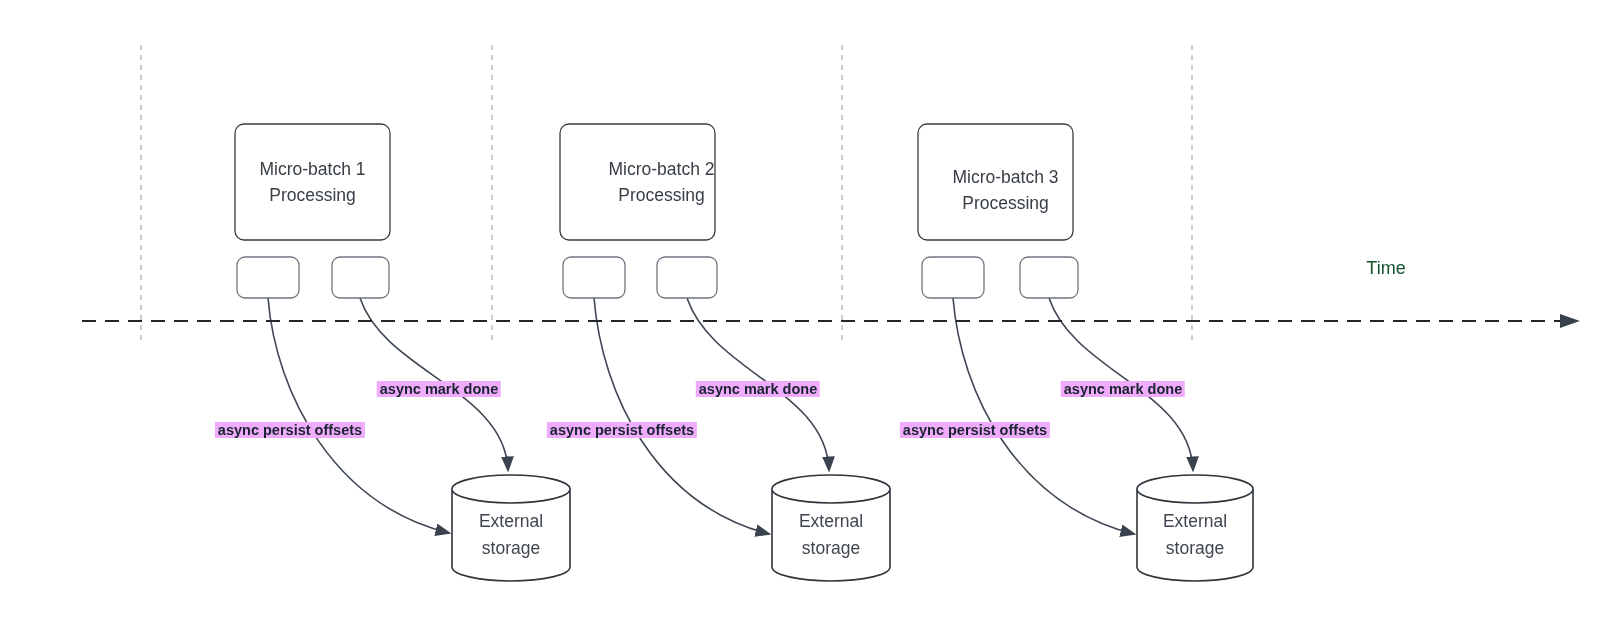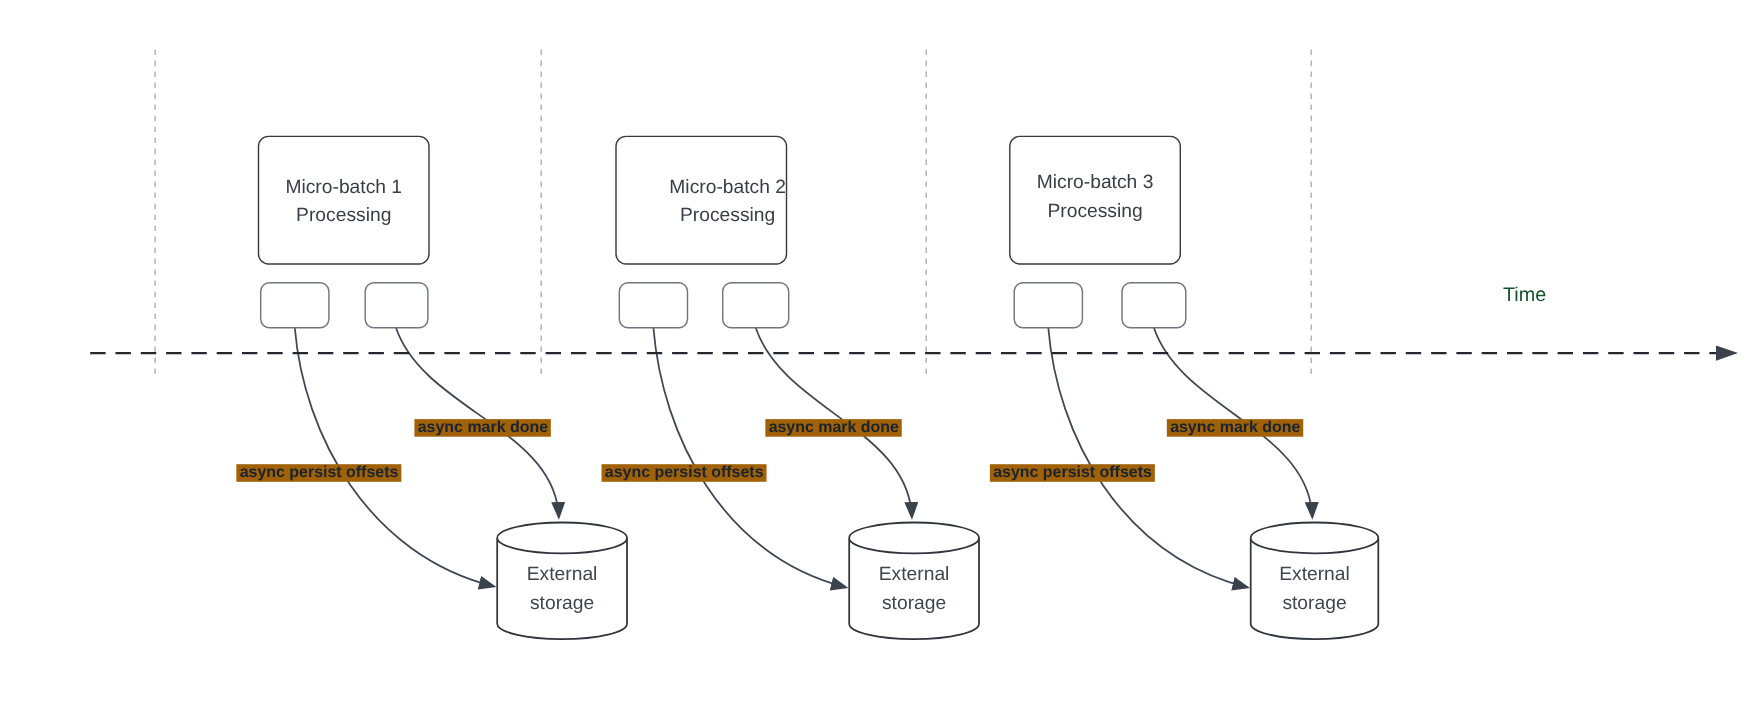--- a/index.html
+++ b/index.html
@@ -17,21 +17,21 @@
     align-items:center;justify-content:center;text-align:center;
     font-size:17.5px;line-height:26px;color:#383e46;
   }
   .cyl-label{
     position:absolute;display:flex;flex-direction:column;
     align-items:center;justify-content:center;
     font-size:17.5px;line-height:27px;color:#3f4650;
   }
   .async-label{
     font-weight:700;font-size:14.5px;color:#1a2330;
-    background:#a16207;padding:0 3px;
+    background:#f0abfc;padding:0 3px;
   }
   .time-label{font-size:18px;color:#14532d;}
 </style>
 </head>
 <body>
 
 <div class="canvas">
 
   <svg class="layer" width="1600" height="642" viewBox="0 0 1600 642">
     <defs>
@@ -84,21 +84,21 @@
   </svg>
 
   <div class="box-title" style="left:235px;top:124px;width:155px;height:116px;">
     <span>Micro-batch 1</span>
     <span>Processing</span>
   </div>
   <div class="box-title" style="left:560px;top:124px;width:155px;height:116px;padding-left:24px;">
     <span>Micro-batch 2</span>
     <span>Processing</span>
   </div>
-  <div class="box-title" style="left:918px;top:112px;width:155px;height:132px;">
+  <div class="box-title" style="left:918px;top:124px;width:155px;height:132px;padding-left:10px;">
     <span>Micro-batch 3</span>
     <span>Processing</span>
   </div>
 
   <div class="lbl async-label" style="left:290px;top:430px;">async persist offsets</div>
   <div class="lbl async-label" style="left:439px;top:389px;">async mark done</div>
 
   <div class="lbl async-label" style="left:622px;top:430px;">async persist offsets</div>
   <div class="lbl async-label" style="left:758px;top:389px;">async mark done</div>
 

